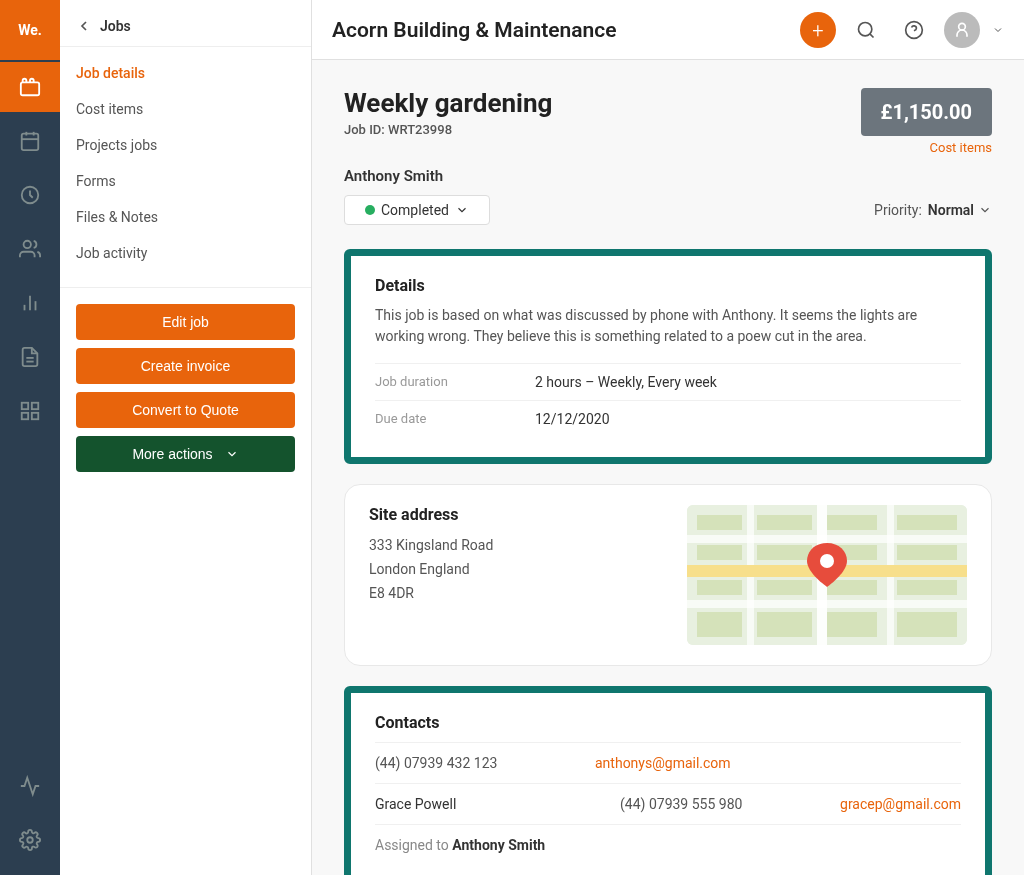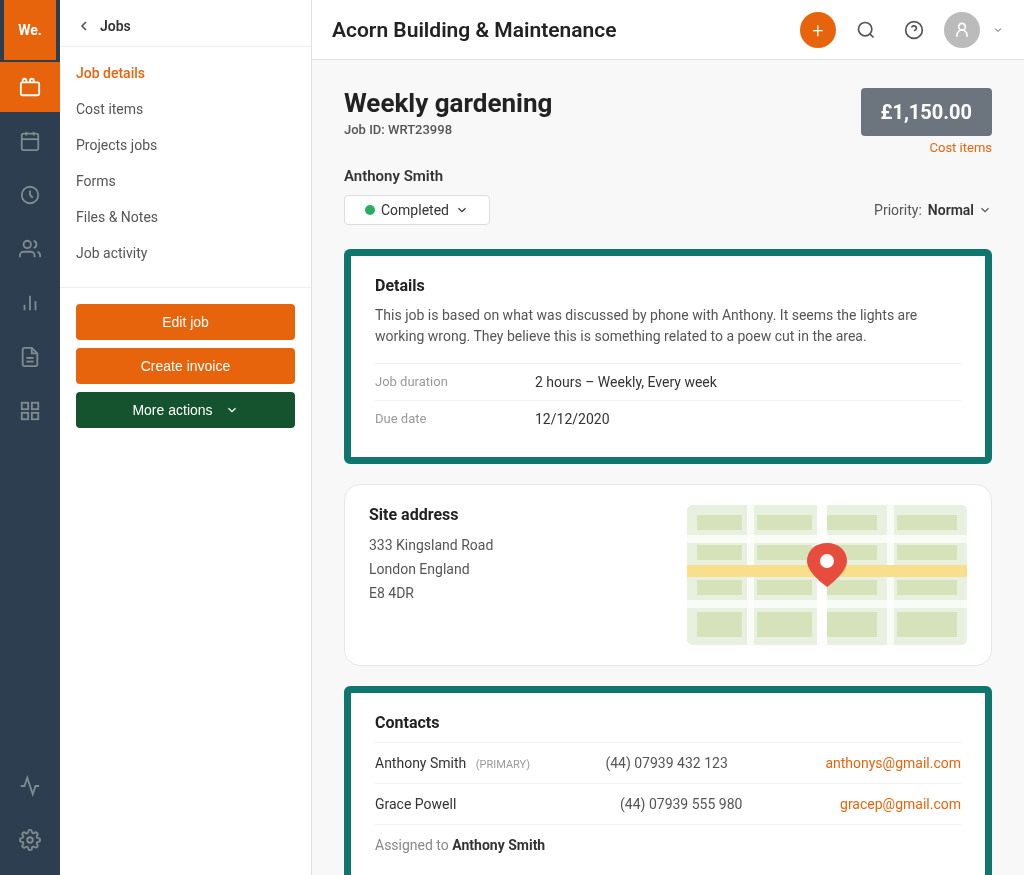--- a/index.html
+++ b/index.html
@@ -9,21 +9,21 @@
     .icon-bar {
       width: 60px;
       background: #2c3e50;
       display: flex;
       flex-direction: column;
       align-items: center;
       padding-top: 0;
       flex-shrink: 0;
     }
     .icon-bar-logo {
-      width: 52px;
+      width: 60px;
       height: 60px;
       background: #e8640c;
       display: flex;
       align-items: center;
       justify-content: center;
       color: white;
       font-weight: 700;
       font-size: 14px;
     }
     .icon-bar-item {
@@ -454,20 +454,21 @@
     <a class="sidebar-nav-item">Cost items</a>
     <a class="sidebar-nav-item">Projects jobs</a>
     <a class="sidebar-nav-item">Forms</a>
     <a class="sidebar-nav-item">Files &amp; Notes</a>
     <a class="sidebar-nav-item">Job activity</a>
   </nav>
   <div class="sidebar-divider"></div>
   <div class="sidebar-buttons">
     <button class="btn-orange">Edit job</button>
     <button class="btn-orange">Create invoice</button>
+    <button class="btn-orange">Convert to Quote</button>
     <button class="btn-gray">
       <span>More actions</span>
       <svg width="14" height="14" viewBox="0 0 24 24" fill="none" stroke="currentColor" stroke-width="2">
           <polyline points="6 9 12 15 18 9"></polyline>
         </svg>
     </button>
   </div>
 </div>
 
 <div class="main-wrapper">
@@ -592,24 +593,20 @@
           <ellipse cx="140" cy="72" rx="8" ry="4" fill="rgba(0,0,0,0.2)"></ellipse>
           <path d="M140 38 C128 38 120 46 120 56 C120 68 140 82 140 82 C140 82 160 68 160 56 C160 46 152 38 140 38Z" fill="#e74c3c"></path>
           <circle cx="140" cy="56" r="7" fill="white"></circle>
         </svg>
       </div>
     </div>
 
     <div class="section">
       <div class="section-title">Contacts</div>
       <div class="contact-row">
-        <div class="contact-name">
-          <span>Anthony Smith</span>
-          <span class="contact-badge">(PRIMARY)</span>
-        </div>
         <div class="contact-phone">(44) 07939 432 123</div>
         <div class="contact-email">anthonys@gmail.com</div>
       </div>
       <div class="contact-row">
         <div class="contact-name">Grace Powell</div>
         <div class="contact-phone">(44) 07939 555 980</div>
         <div class="contact-email">gracep@gmail.com</div>
       </div>
       <div class="assigned-row">
         <span>Assigned to</span>

